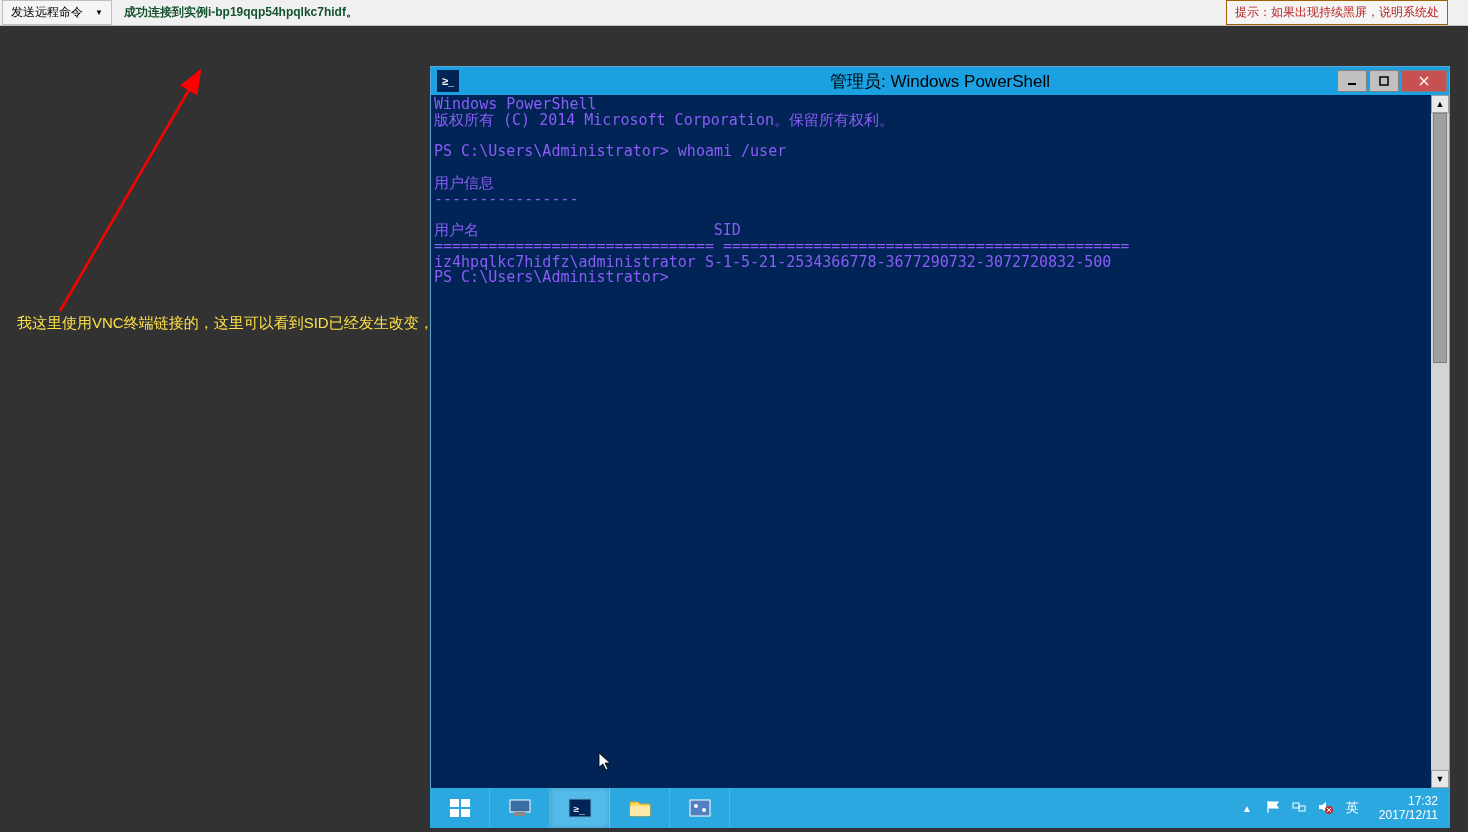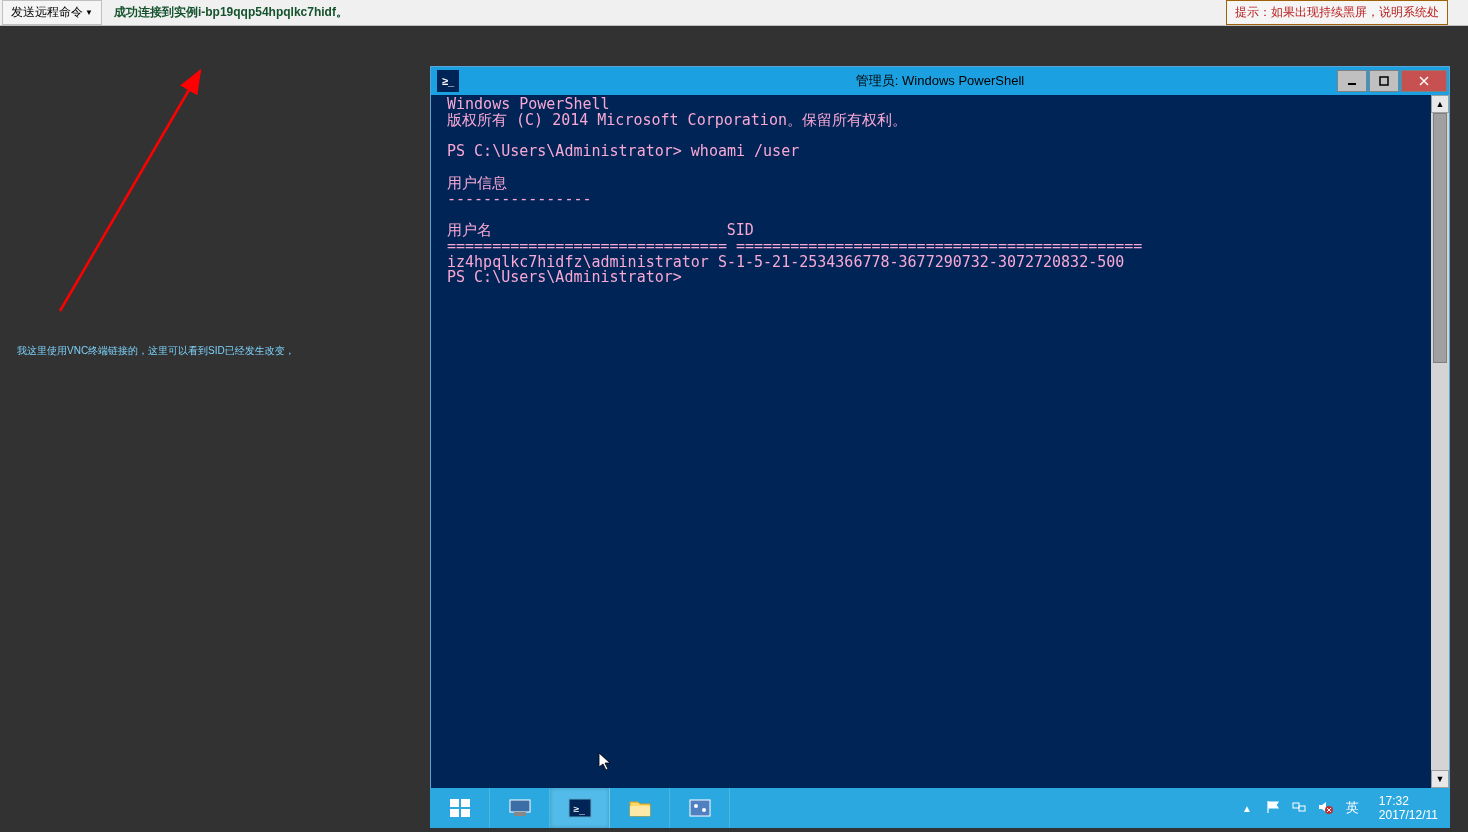--- a/index.html
+++ b/index.html
@@ -27,21 +27,21 @@
     }
     .vnc-send-cmd {
       background: #f5f5f5;
       border: 1px solid #c0c0c0;
       padding: 3px 8px;
       font-size: 12px;
       margin-left: 2px;
       cursor: pointer;
       display: flex;
       align-items: center;
-      gap: 2px;
+      gap: 12px;
     }
     .vnc-send-cmd .caret {
       font-size: 8px;
     }
     .vnc-status {
       margin-left: 12px;
       font-weight: bold;
       color: #14532d;
     }
     .vnc-tip {
@@ -67,24 +67,24 @@
     .arrow-svg {
       position: absolute;
       top: 35px;
       left: 40px;
       pointer-events: none;
     }
     
     
     .annotation {
       position: absolute;
-      top: 316px;
+      top: 284px;
       left: 17px;
-      color: #7dd3fc;
-      font-size: 10px;
+      color: #fde047;
+      font-size: 15px;
       line-height: 1.7;
     }
     
     
     .win-desktop {
       position: absolute;
       top: 40px;
       left: 430px;
       width: 1020px;
       height: 762px;
@@ -118,21 +118,21 @@
       align-items: center;
       justify-content: center;
       color: white;
       font-size: 11px;
       font-weight: bold;
     }
     .ps-title {
       position: absolute;
       left: 50%;
       transform: translateX(-50%);
-      font-size: 13px;
+      font-size: 17px;
       color: #000;
     }
     .ps-controls {
       margin-left: auto;
       display: flex;
     }
     .ps-ctrl-btn {
       width: 30px;
       height: 22px;
       background: #c0c0c0;
@@ -144,22 +144,22 @@
       font-size: 12px;
       cursor: pointer;
     }
     .ps-ctrl-btn.close {
       background: #c75050;
       color: white;
       width: 46px;
     }
     
     .ps-content {
-      padding: 2px 16px;
-      color: #f9a8d4;
+      padding: 2px 3px;
+      color: #8b5cf6;
       font-family: "Consolas", "NSimSun", monospace;
       font-size: 15px;
       line-height: 1.05;
       white-space: pre;
       overflow: hidden;
       height: calc(100% - 28px);
       position: relative;
     }
     
     .ps-scrollbar {
@@ -237,21 +237,21 @@
     .tray-icon {
       padding: 0 5px;
       cursor: pointer;
     }
     .tray-lang {
       padding: 0 8px;
       font-size: 13px;
     }
     .tray-clock {
       padding: 0 12px;
-      text-align: left;
+      text-align: right;
       line-height: 1.2;
     }
     
     
     .cursor {
       position: absolute;
       top: 726px;
       left: 598px;
       pointer-events: none;
     }

